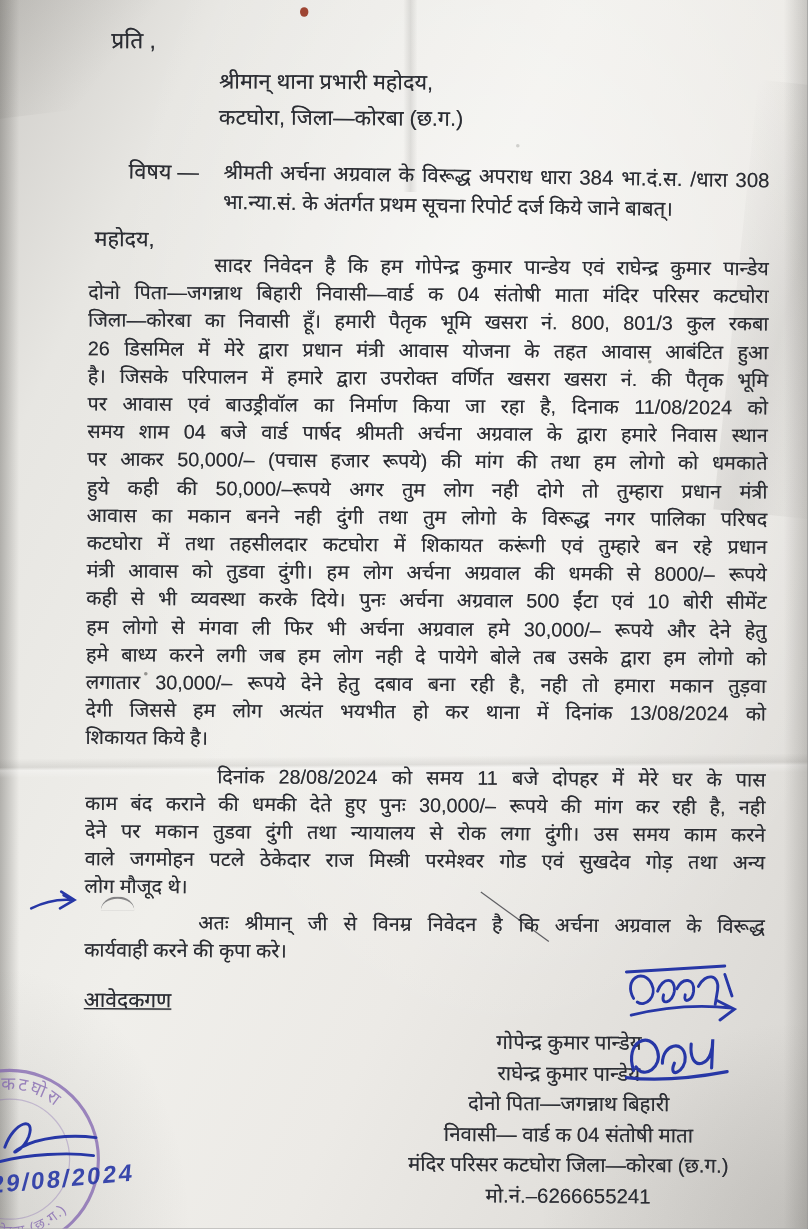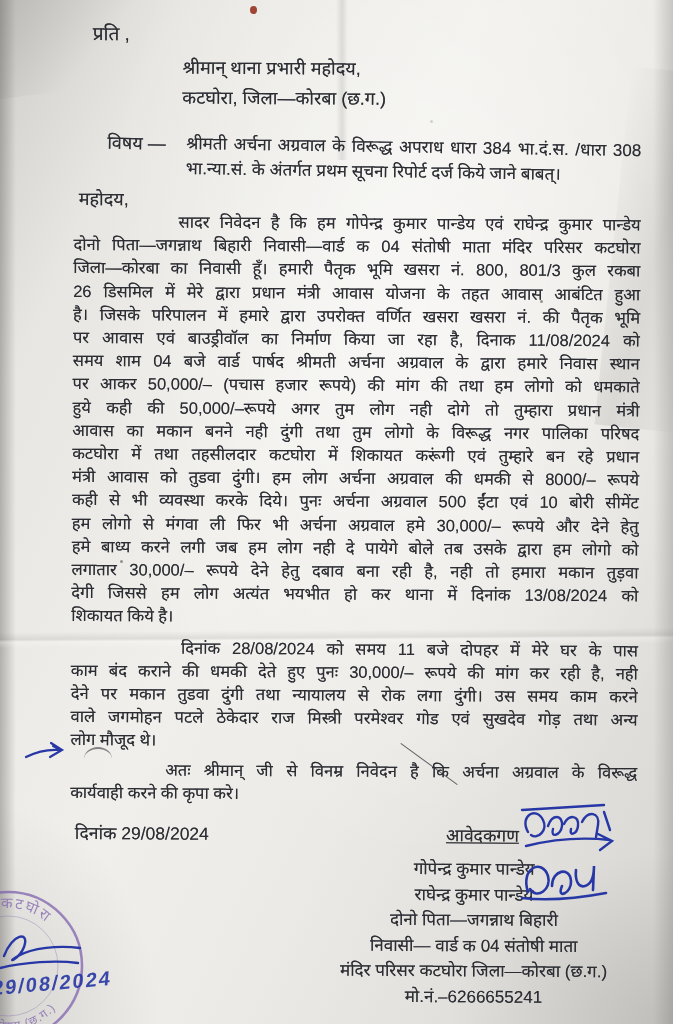--- a/index.html
+++ b/index.html
@@ -116,21 +116,20 @@
         <div class="line">काम बंद कराने की धमकी देते हुए पुनः 30,000/– रूपये की मांग कर रही है, नही</div>
         <div class="line">देने पर मकान तुडवा दुंगी तथा न्यायालय से रोक लगा दुंगी। उस समय काम करने</div>
         <div class="line">वाले जगमोहन पटले ठेकेदार राज मिस्त्री परमेश्वर गोड एवं सुखदेव गोड़ तथा अन्य</div>
         <div class="line plain">लोग मौजूद थे।</div>
       </div>
     <div class="para p3 just">
         <div class="line" style="text-indent: 95px;">अतः श्रीमान् जी से विनम्र निवेदन है कि अर्चना अग्रवाल के विरूद्ध</div>
         <div class="line plain">कार्यवाही करने की कृपा करे।</div>
       </div>
     <div class="footer-row">
-      <div class="date-label">दिनांक 29/08/2024</div>
       <div class="applicants-label">आवेदकगण</div>
     </div>
     <div class="sig-block">
         <div class="line">गोपेन्द्र कुमार पान्डेय</div>
         <div class="line">राघेन्द्र कुमार पान्डेय</div>
         <div class="line">दोनो पिता—जगन्नाथ बिहारी</div>
         <div class="line">निवासी— वार्ड क 04 संतोषी माता</div>
         <div class="line">मंदिर परिसर कटघोरा जिला—कोरबा (छ.ग.)</div>
         <div class="line">मो.नं.–6266655241</div>
       </div>

